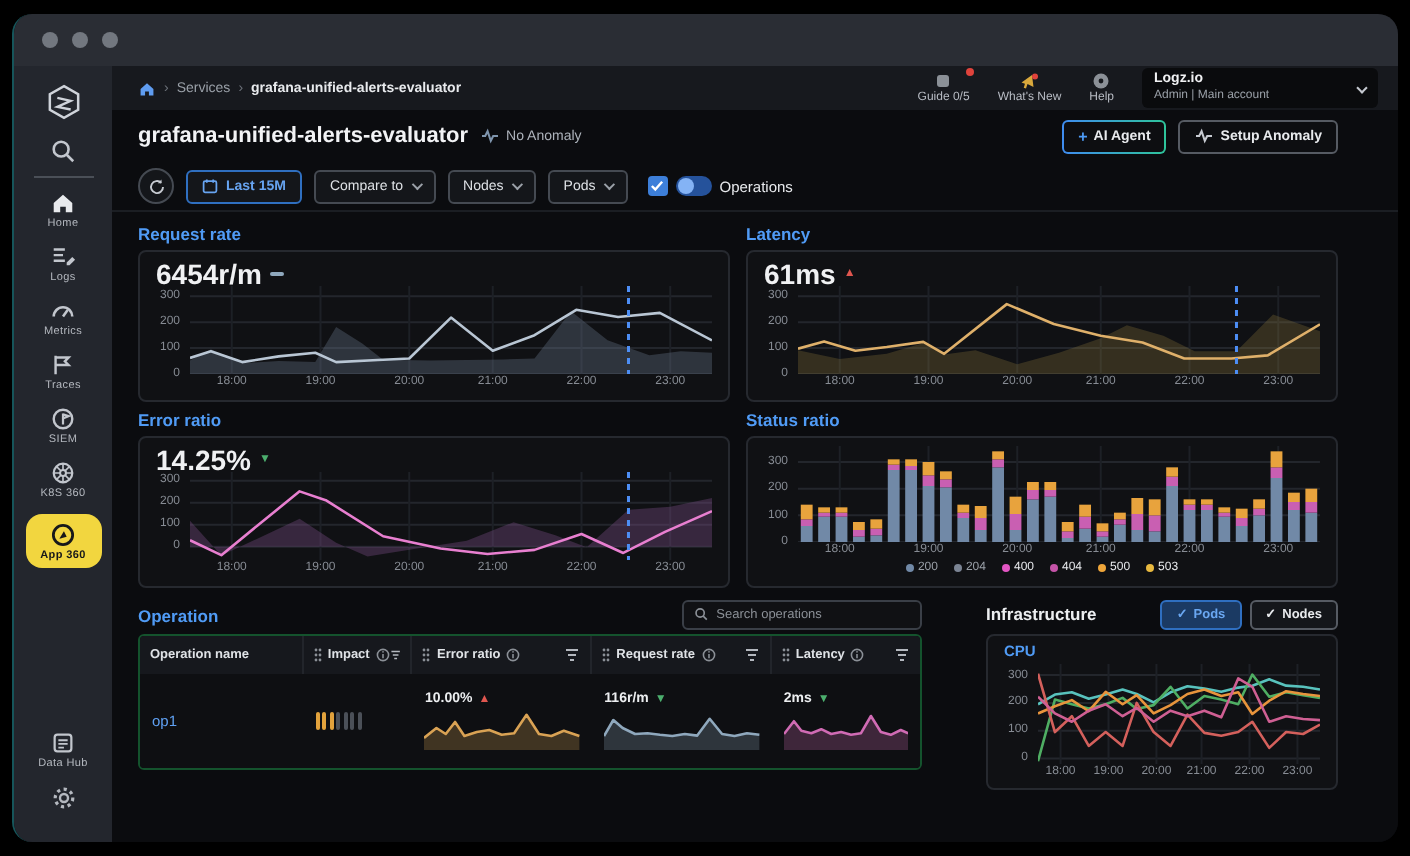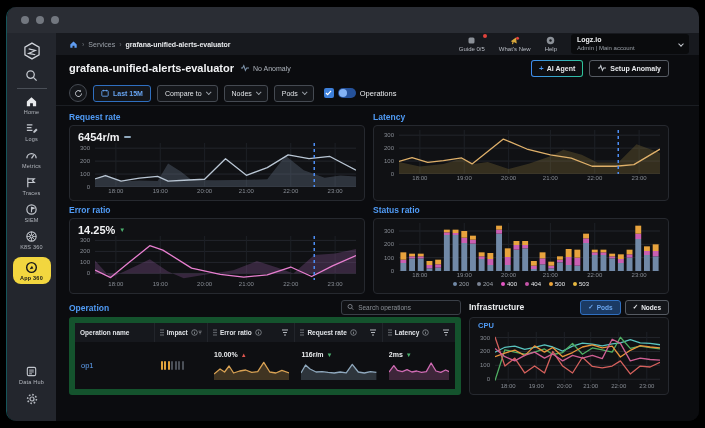--- a/index.html
+++ b/index.html
@@ -53,21 +53,21 @@
   .cbx { width:10px; height:10px; border-radius:2px; background:#3d7fd9; display:flex; align-items:center; justify-content:center; cursor:pointer; }
   .toggle { width:18px; height:10px; border-radius:5px; background:#25529b; position:relative; cursor:pointer; }
   .knob { position:absolute; left:1px; top:1px; width:8px; height:8px; border-radius:50%; background:#84b3f5; }
   .deploy-lbl { font-size:7.5px; color:#e8eaed; }
 
   
   .charts { display:grid; grid-template-columns:1fr 1fr; column-gap:8px; padding:2px 30px 0 13px; flex-shrink:0; }
   .sec-title { font-size:8.5px; font-weight:bold; color:#509bf5; margin:4px 0 3px; }
   .card { background:#101114; border:1px solid #26292f; border-radius:4px; height:76px; padding:4px 8px 2px; overflow:hidden; }
   .c-head { height:13px; display:flex; align-items:center; gap:4px; }
-  .big-val { font-size:11px; font-weight:bold; color:#f0f1f3; }
+  .big-val { font-size:14px; font-weight:bold; color:#f0f1f3; }
   .trend-up { color:#e0564f; font-size:6px; }
   .trend-down { color:#4caf6e; font-size:6px; }
   .legend-dash { width:7px; height:2px; border-radius:1px; background:#8fa8bd; display:inline-block; }
   .c-plot { display:flex; gap:3px; height:44px; }
   .card-status .c-plot { height:48px; }
   .c-y { position:relative; width:14px; flex-shrink:0; }
   .c-y span { position:absolute; right:2px; font-size:6px; color:#878c94; transform:translateY(50%); }
   .c-svgbox { flex:1; position:relative; min-width:0; }
   .c-svgbox svg { width:100%; height:100%; display:block; }
   .c-x { position:relative; height:8px; margin-left:17px; }
@@ -76,37 +76,37 @@
   .c-legend .li { display:flex; align-items:center; gap:2px; font-size:6px; cursor:pointer; }
   .c-legend .dotc { width:4px; height:4px; border-radius:50%; }
 
   
   .bottom-row { display:flex; gap:8px; padding:3px 30px 0 13px; align-items:flex-start; }
   .ops-col { width:392px; flex-shrink:0; }
   .ops-head { display:flex; align-items:center; justify-content:space-between; height:20px; }
   .search-box { display:flex; align-items:center; gap:4px; width:120px; height:15px; border:1px solid #3a3f47; border-radius:3px; background:#101114; padding:0 5px; }
   .search-box input { background:transparent; border:none; outline:none; color:#dfe2e6; font-size:6.5px; width:100%; font-family:"Liberation Sans",sans-serif; }
   .search-box input::placeholder { color:#8b9097; }
-  .ops-table { border:6px solid #14532d; border-radius:3px; overflow:hidden; }
+  .ops-table { border:1px solid #14532d; border-radius:3px; overflow:hidden; }
   .tr { display:grid; grid-template-columns:21% 14% 23% 23% 19%; }
   .thead { background:#16181d; height:19px; }
   .th { display:flex; align-items:center; justify-content:space-between; padding:0 5px; font-size:6.5px; font-weight:bold; color:#dfe2e6; border-right:1px solid #22252b; }
   .th:last-child { border-right:none; }
   .th-l { display:flex; align-items:center; gap:3px; }
   .trow { height:47px; background:#0e0f12; }
   .td { display:flex; align-items:center; padding:0 6px; }
   .op-link { font-size:7.5px; color:#5fa0f2; cursor:pointer; }
   .impact { display:flex; gap:1.5px; align-items:center; }
   .impact i { width:2px; height:9px; border-radius:1px; display:block; }
   .metric-cell { flex-direction:column; align-items:flex-start; justify-content:center; gap:2px; }
   .m-top { display:flex; align-items:center; gap:3px; font-size:7px; color:#eceef0; font-weight:bold; }
   .spark { width:100%; height:20px; }
   .spark svg { width:100%; height:100%; display:block; }
 
-  .infra-col { flex:1; min-width:0; }
+  .infra-col { flex:1; min-width:0;margin-left:24px; }
   .infra-head { display:flex; align-items:center; justify-content:space-between; height:20px; }
   .infra-title { font-size:8.5px; font-weight:bold; color:#eceef0; }
   .pill-group { display:flex; gap:4px; }
   .pill { height:15px; display:flex; align-items:center; gap:3px; border-radius:3px; font-size:6.5px; font-weight:bold; padding:0 7px; cursor:pointer; }
   .pill-on { background:#1b3a63; border:1px solid #2f6fc0; color:#6aa7f1; }
   .pill-off { background:#14161a; border:1px solid #565b63; color:#e8eaed; }
   .card-cpu { height:78px; padding-top:3px; }
   .cpu-title { font-size:7.5px; font-weight:bold; color:#509bf5; height:11px; }
   .card-cpu .c-plot { height:50px; }
 </style>
@@ -348,20 +348,24 @@
                 <span style="left: 42%;">20:00</span>
                 <span style="left: 58%;">21:00</span>
                 <span style="left: 75%;">22:00</span>
                 <span style="left: 92%;">23:00</span>
               </div>
           </div>
         </div>
         <div>
           <div class="sec-title">Latency</div>
           <div class="card">
+            <div class="c-head">
+              <span class="big-val">61ms</span>
+              <span class="trend-up">▲</span>
+            </div>
             <div class="c-plot">
                 <div class="c-y">
                   <span style="bottom: 0%;">0</span>
                   <span style="bottom: 29.4118%;">100</span>
                   <span style="bottom: 58.8235%;">200</span>
                   <span style="bottom: 88.2353%;">300</span>
                 </div>
                 <div class="c-svgbox">
                   <svg viewBox="0 0 100 100" preserveAspectRatio="none">
                     <line x1="0" x2="100" y1="100" y2="100" stroke="#23262c" vector-effect="non-scaling-stroke"></line>

